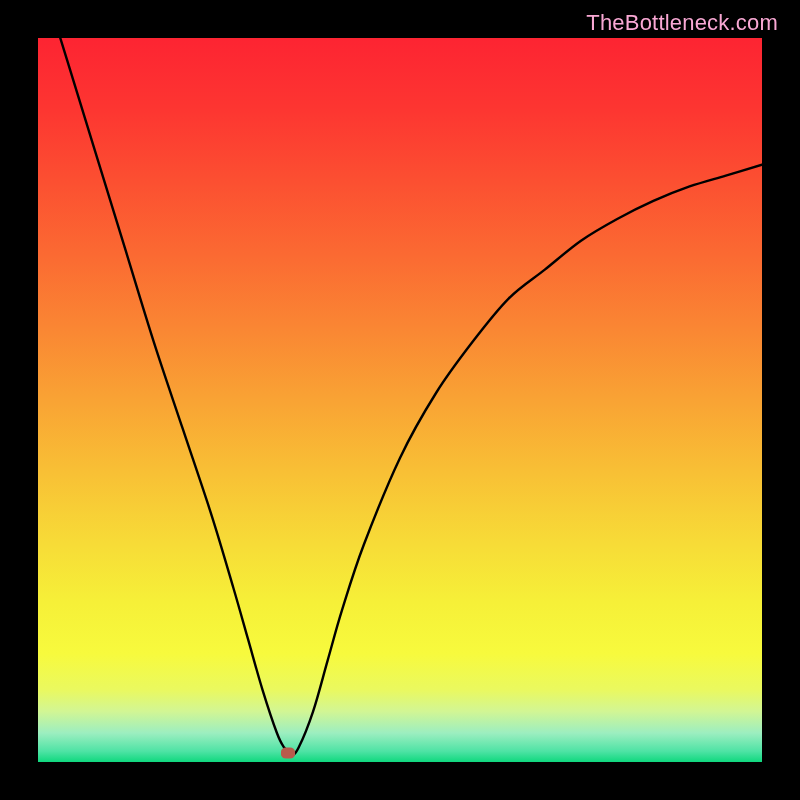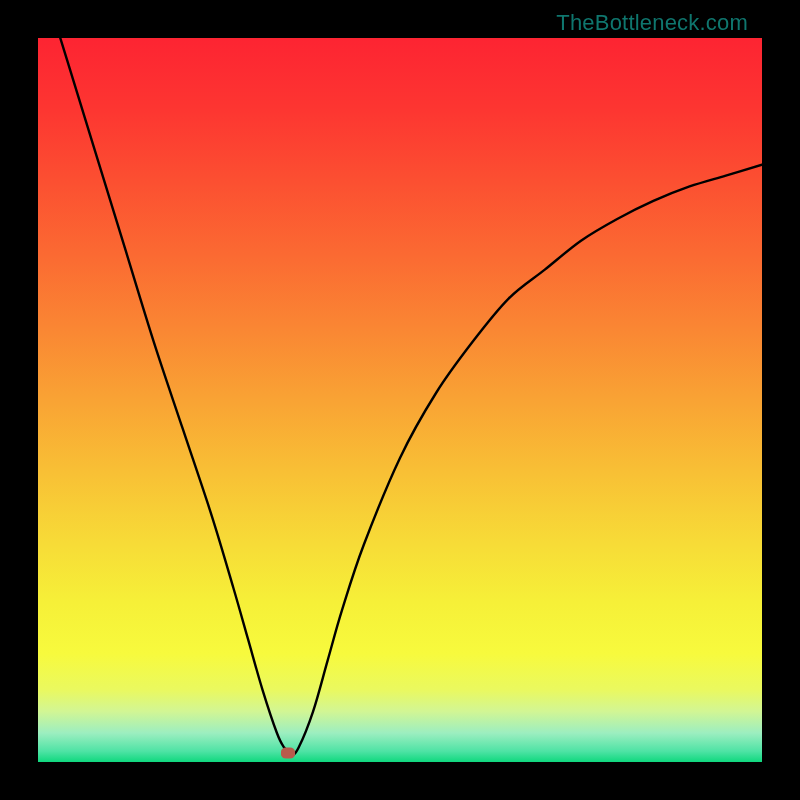--- a/index.html
+++ b/index.html
@@ -35,22 +35,22 @@
   .curve-svg {
     position: absolute;
     left: 0;
     top: 0;
     width: 100%;
     height: 100%;
   }
   .watermark {
     position: absolute;
     top: 10px;
-    right: 52px;
-    color: #0f766e;
+    right: 22px;
+    color: #f9a8d4;
     font-size: 22px;
     font-weight: 500;
     letter-spacing: 0.2px;
   }
   .marker {
     position: absolute;
     width: 14px;
     height: 11px;
     border-radius: 5px / 4px;
     background: #b85a4c;

